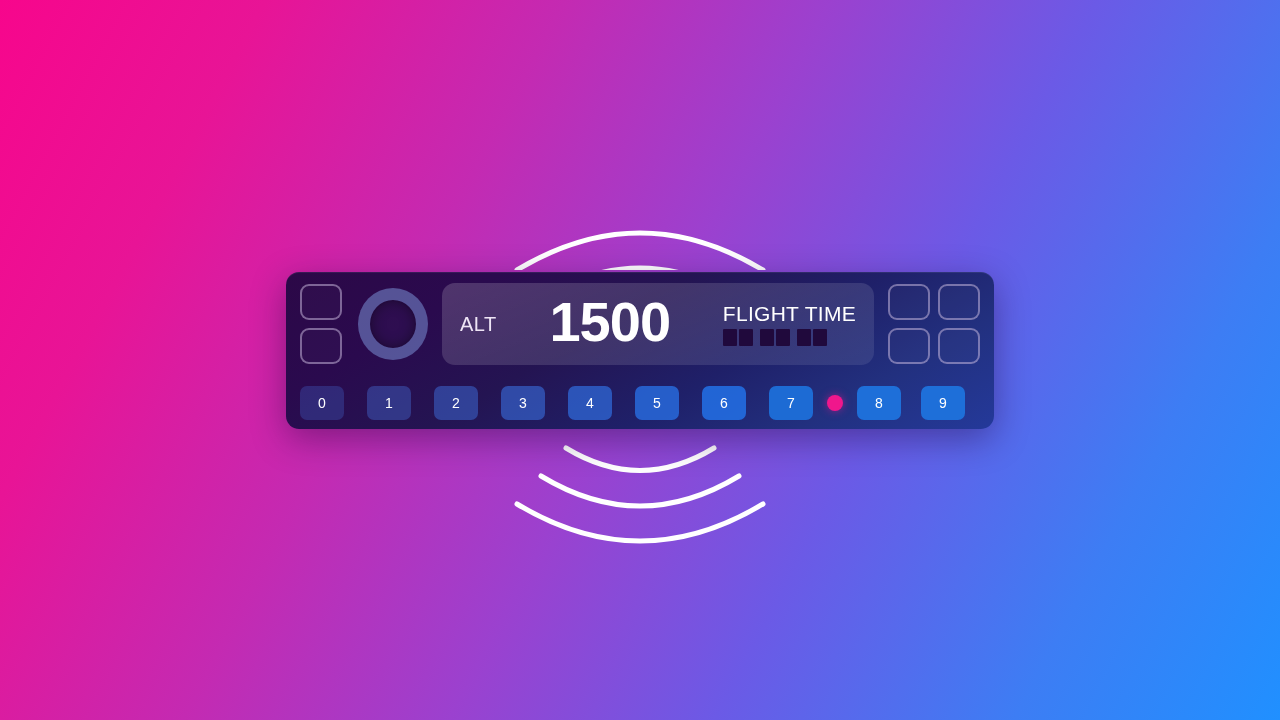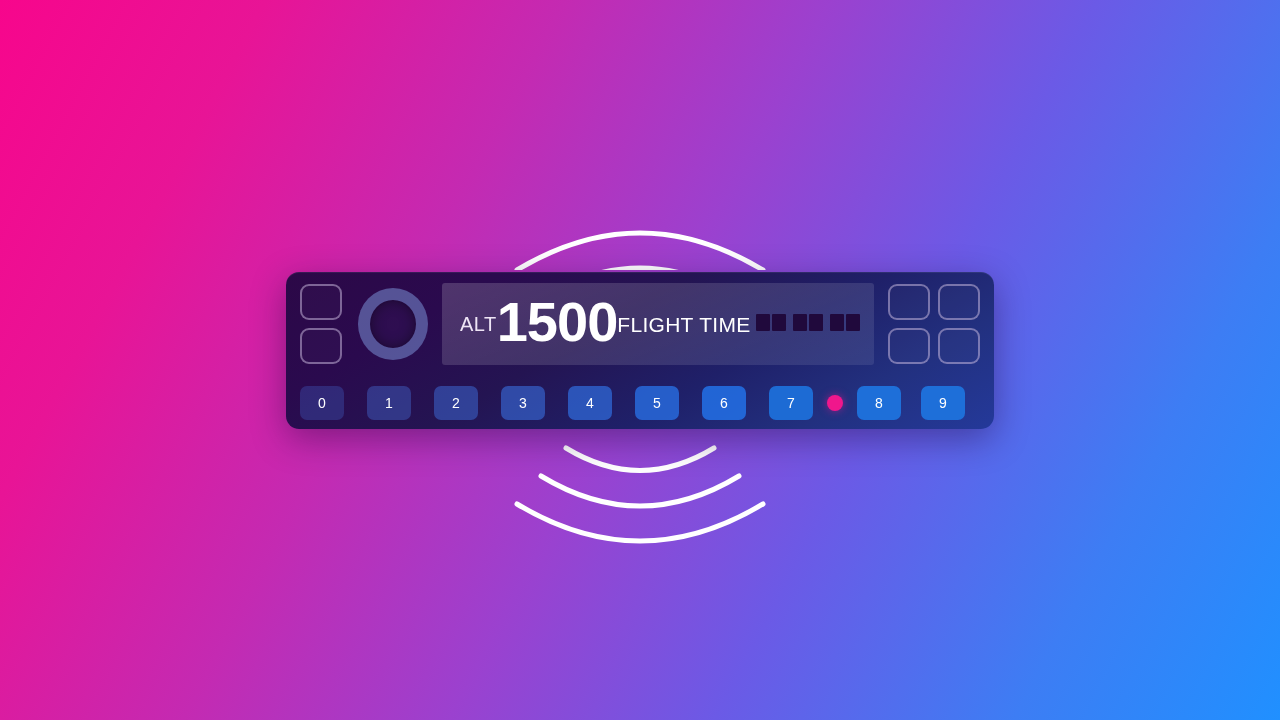--- a/index.html
+++ b/index.html
@@ -87,21 +87,21 @@
     background:rgba(255,255,255,.02);
     border:12px solid rgba(118,140,210,.55);
     box-shadow:inset 0 0 14px rgba(0,0,0,.45);
   }
 
   
   #screen {
     flex:1 1 auto;
     height:82px;
     margin:0 14px 0 14px;
-    border-radius:3px;
+    border-radius:13px;
     background:linear-gradient(160deg,
         rgba(255,255,255,.175) 0%,
         rgba(255,255,255,.135) 45%,
         rgba(255,255,255,.085) 100%);
     display:flex;
     align-items:center;
     padding:0 18px;
     gap:0;
   }
   #alt-label {
@@ -117,21 +117,21 @@
     font-weight:700;
     letter-spacing:-1px;
     line-height:1;
     flex:1 1 auto;
     text-align:center;
     padding-bottom:4px;
   }
   #ft-block {
     flex:0 0 auto;
     display:flex;
-    flex-direction:row;
+    flex-direction:column;
     align-items:flex-start;
     gap:5px;
   }
   #ft-label {
     color:#ffffff;
     font-size:21px;
     letter-spacing:.3px;
     line-height:1;
   }
   #ft-segments { display:flex; gap:3px; }

